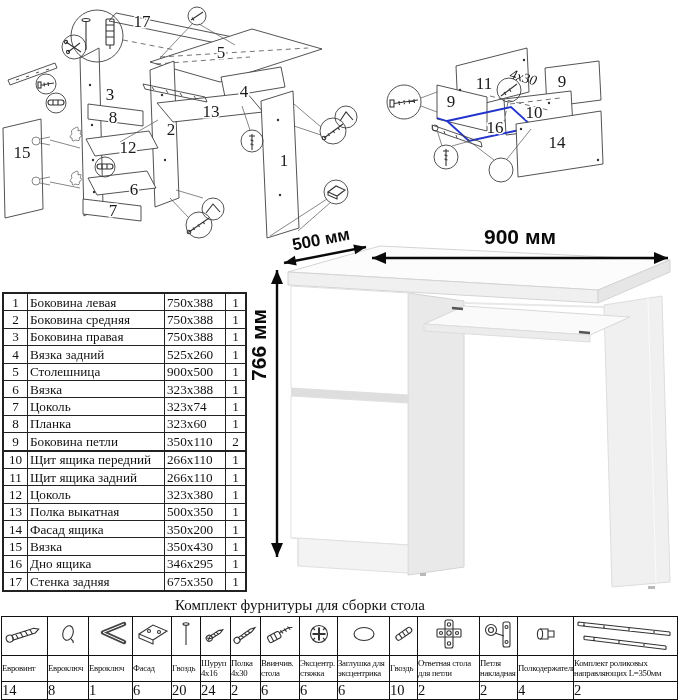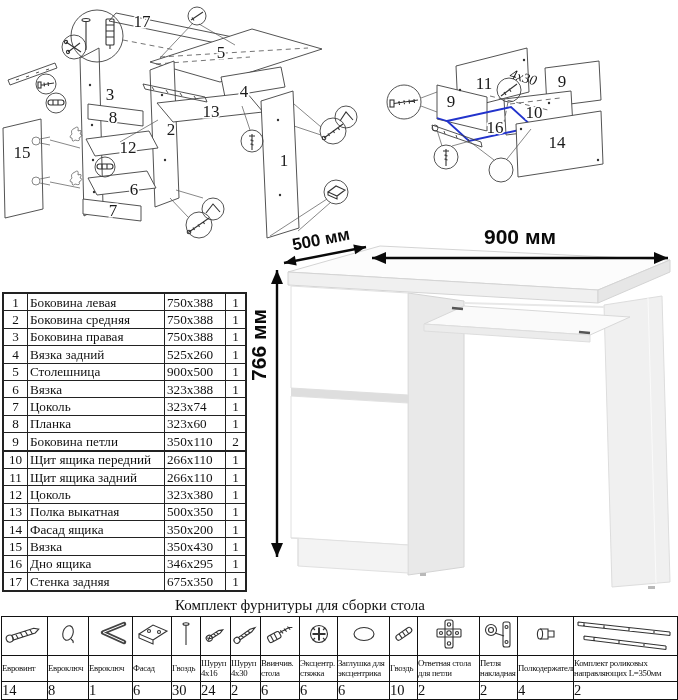--- a/index.html
+++ b/index.html
@@ -495,36 +495,36 @@
             <path d="M10,19 L92,29 M10,22.5 L92,32.5 M10,19 L10,22.5 M92,29 L92,32.5 M20,20.5 l0,3 M45,23.5 l0,3 M70,26 l0,3"></path>
           </svg></td>
   </tr>
   <tr class="r-label">
     <td>Евровинт</td>
     <td>Евроключ</td>
     <td>Евроключ</td>
     <td>Фасад</td>
     <td>Гвоздь</td>
     <td>Шуруп 4х16</td>
-    <td>Шуруп 4х30</td>
+    <td>Полка 4х30</td>
     <td>Ввинчив. стола</td>
     <td>Эксцентр. стяжка</td>
     <td>Заглушка для эксцентрика</td>
     <td>Гвоздь</td>
     <td>Ответная стола для петли</td>
     <td>Петля накладная</td>
     <td>Полкодержатель</td>
     <td>Комплект роликовых направляющих L=350мм</td>
   </tr>
   <tr class="r-qty">
     <td>14</td>
     <td>8</td>
     <td>1</td>
     <td>6</td>
-    <td>30</td>
+    <td>20</td>
     <td>24</td>
     <td>2</td>
     <td>6</td>
     <td>6</td>
     <td>6</td>
     <td>10</td>
     <td>2</td>
     <td>2</td>
     <td>4</td>
     <td>2</td>

